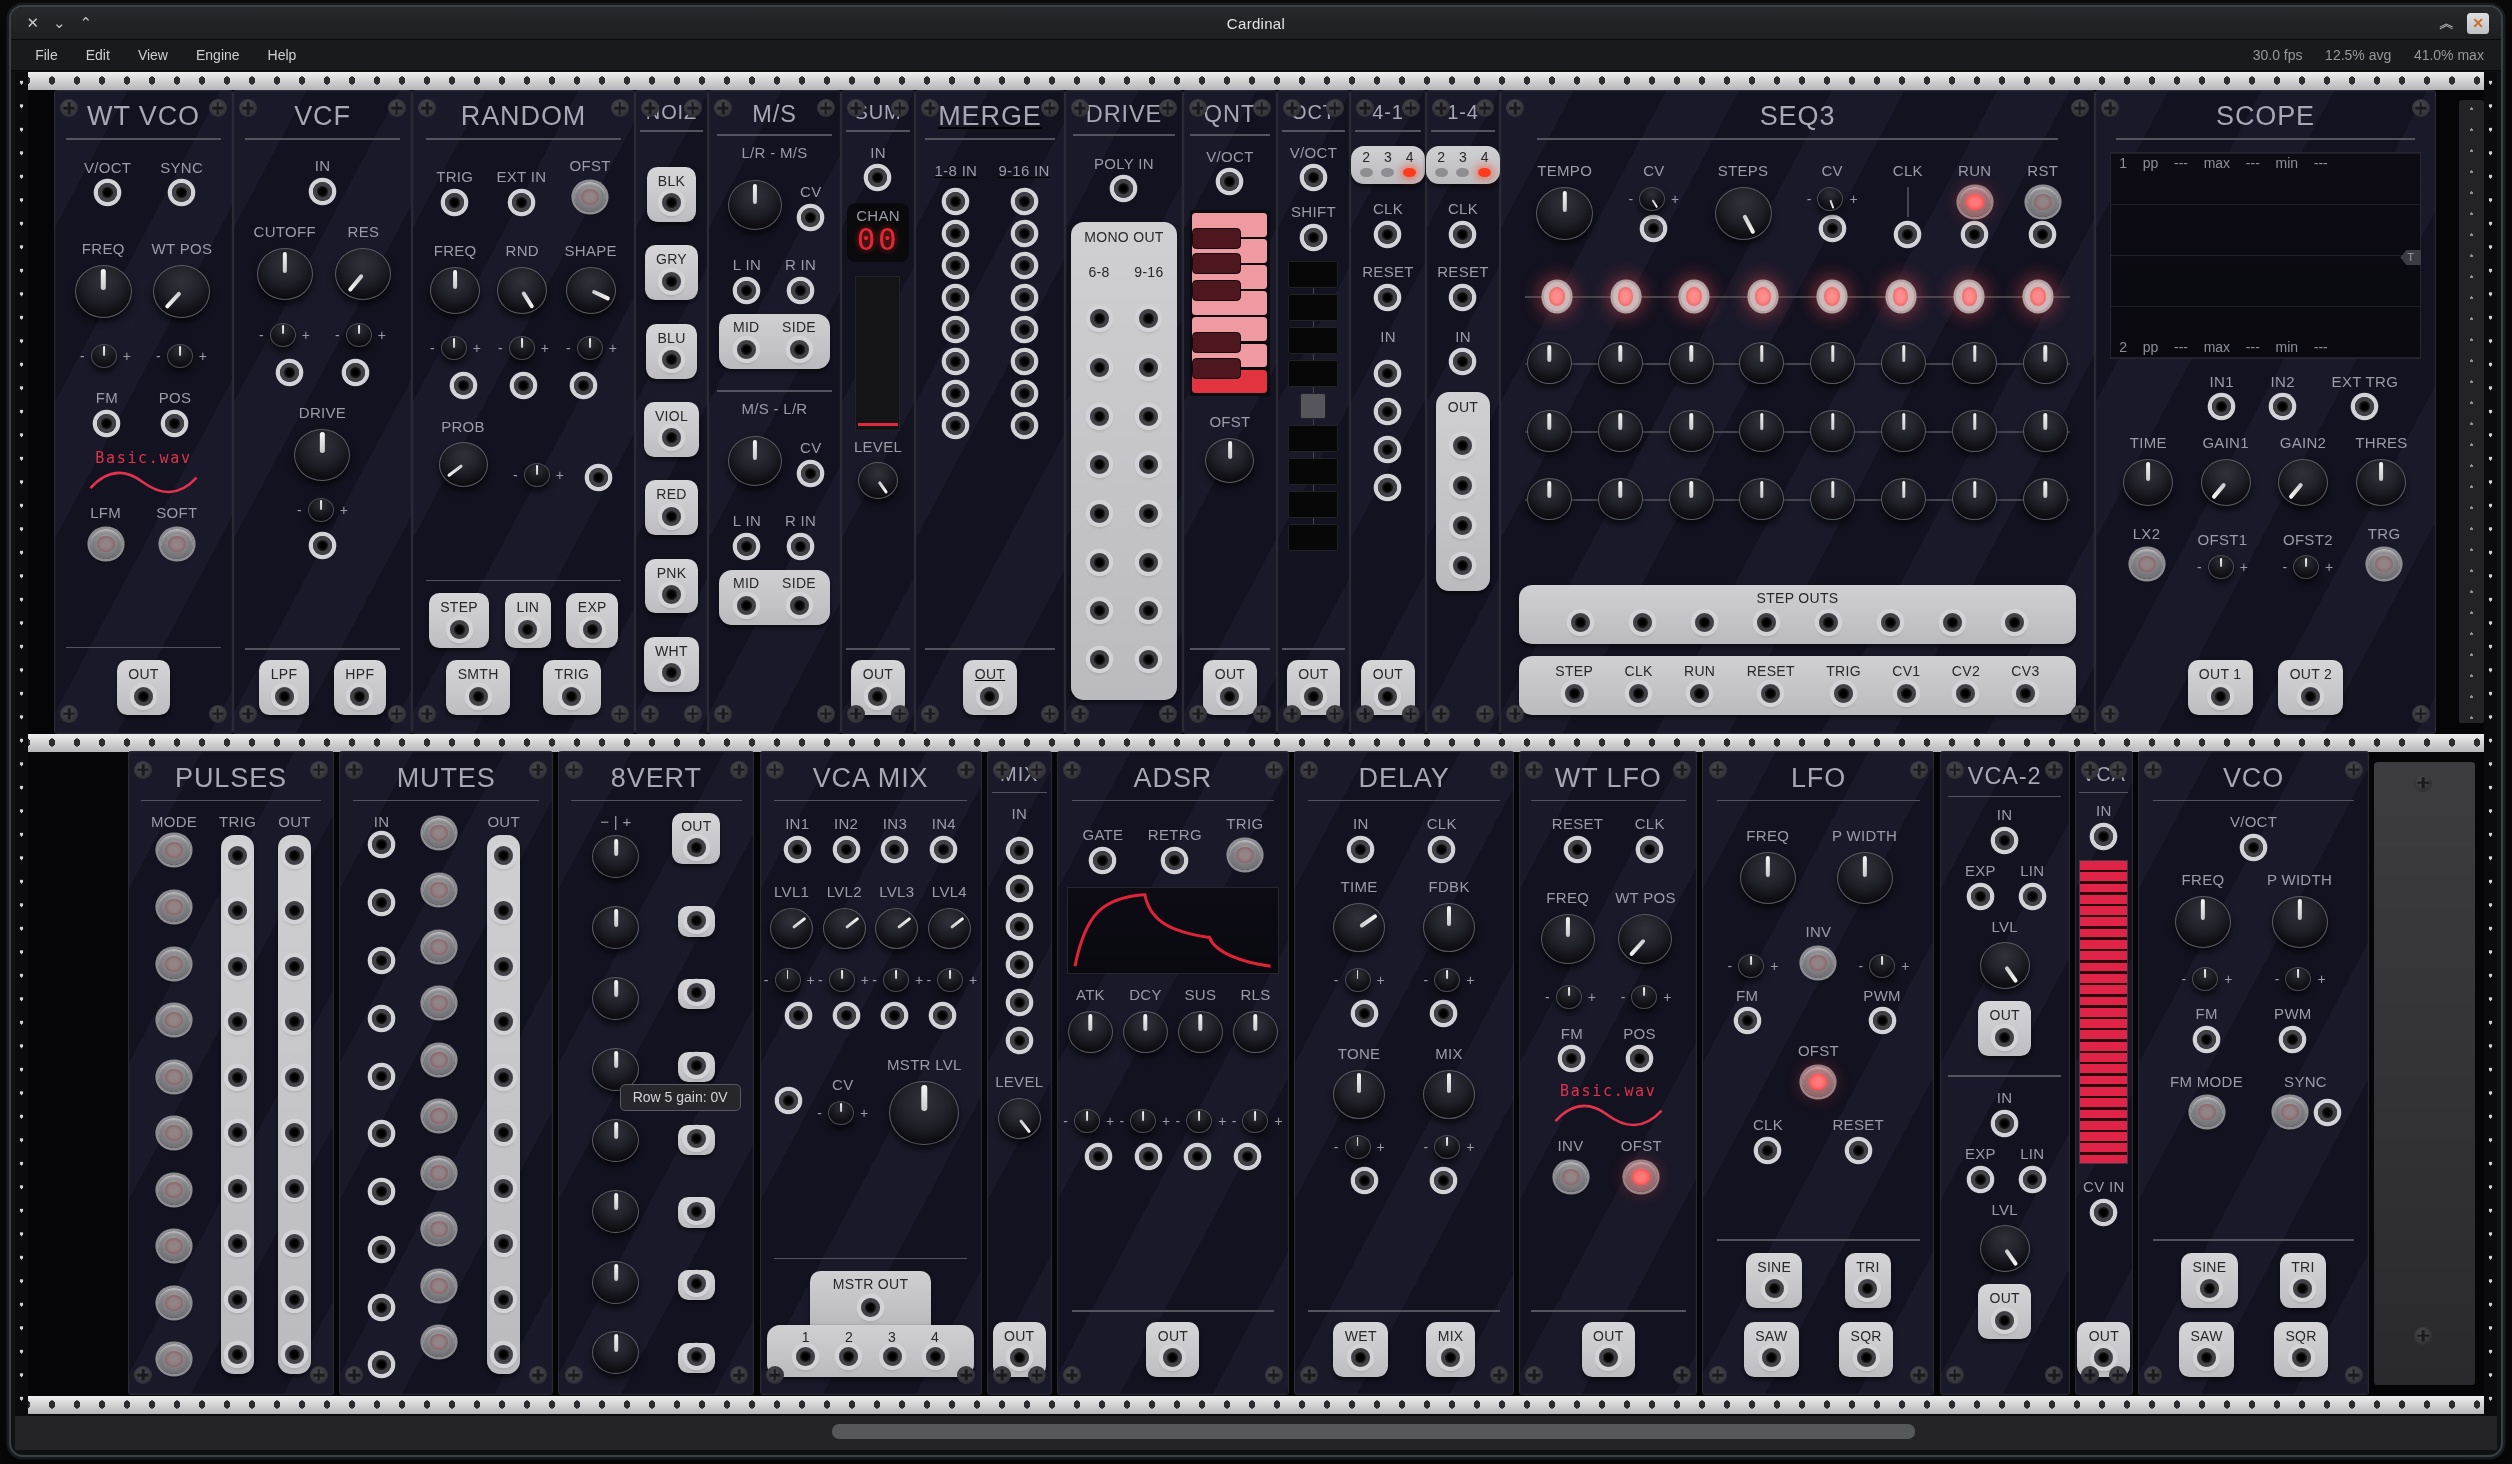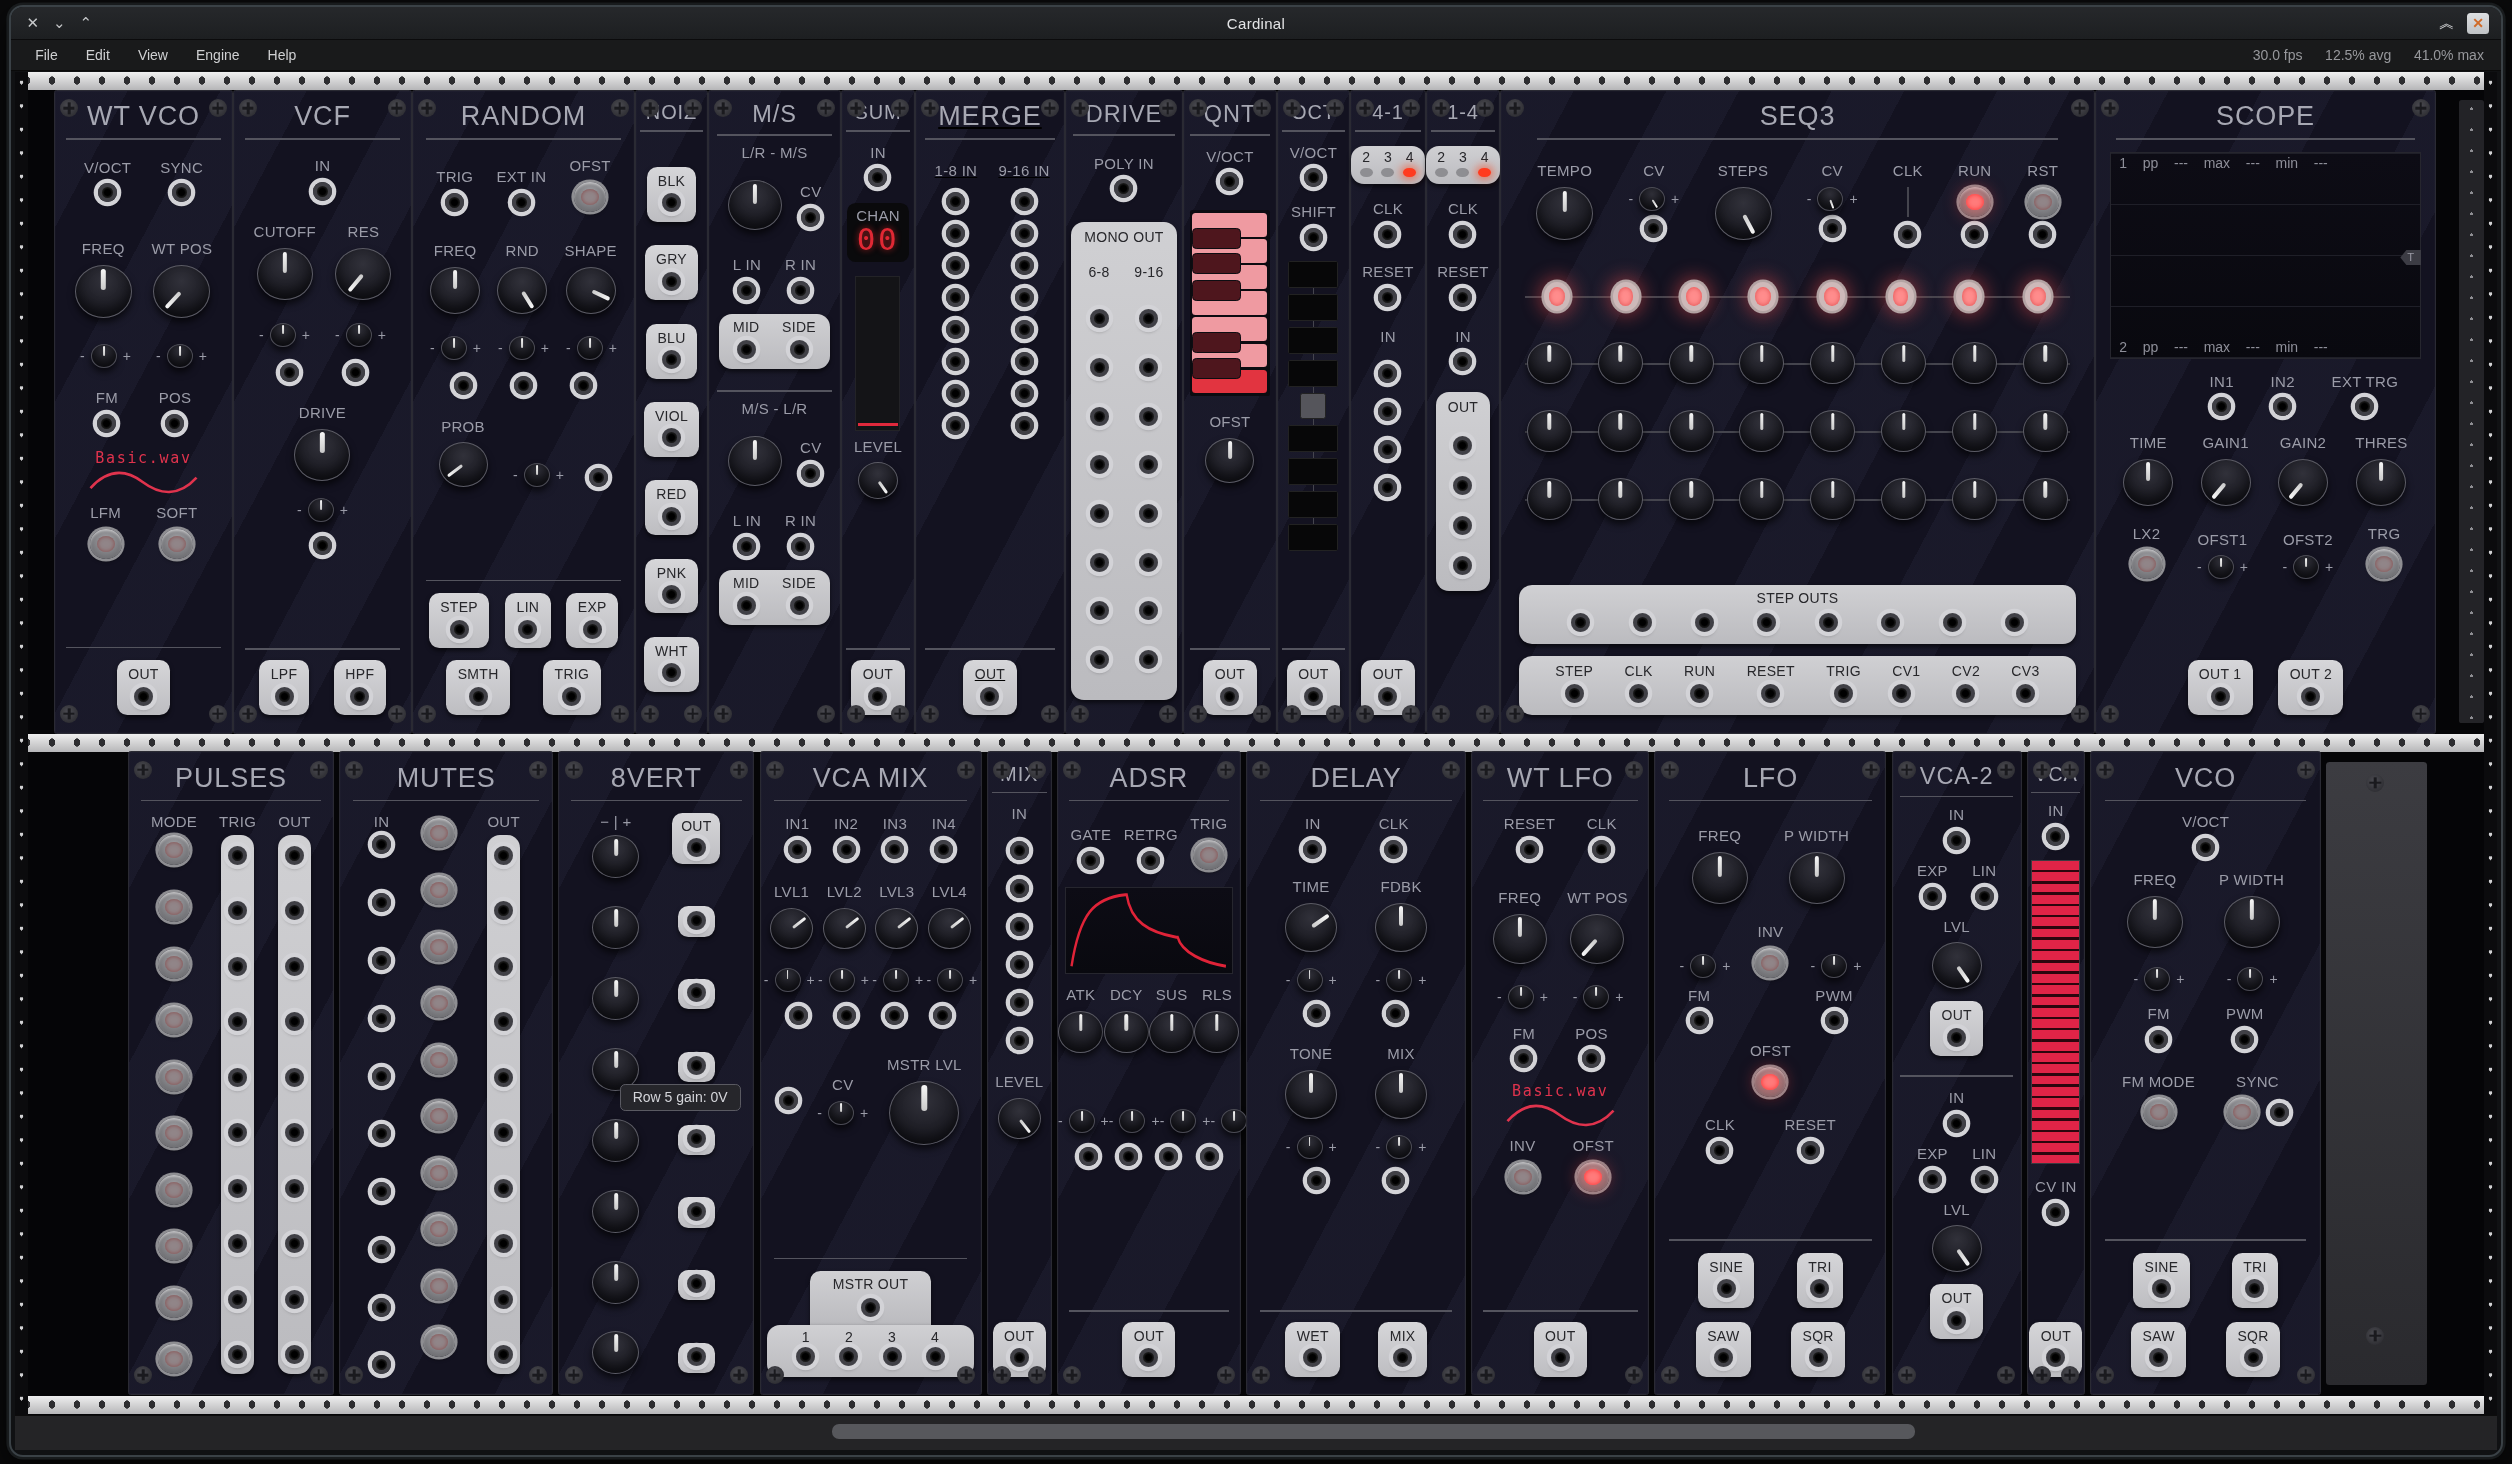--- a/index.html
+++ b/index.html
@@ -1148,21 +1148,21 @@
                   <div class="jack"></div>
                 </div>
                 <div style="display: flex; flex-direction: column; align-items: center; gap: 5.2px;">
                   <span class="dlbl">RESET</span>
                   <div class="jack"></div>
                 </div>
                 <div style="display: flex; flex-direction: column; align-items: center; gap: 5.2px;">
                   <span class="dlbl">TRIG</span>
                   <div class="jack"></div>
                 </div>
-                <div style="display: flex; flex-direction: column; align-items: flex-start; gap: 5.2px;">
+                <div style="display: flex; flex-direction: column; align-items: center; gap: 5.2px;">
                   <span class="dlbl">CV1</span>
                   <div class="jack"></div>
                 </div>
                 <div style="display: flex; flex-direction: column; align-items: center; gap: 5.2px;">
                   <span class="dlbl">CV2</span>
                   <div class="jack"></div>
                 </div>
                 <div style="display: flex; flex-direction: column; align-items: center; gap: 5.2px;">
                   <span class="dlbl">CV3</span>
                   <div class="jack"></div>
@@ -1706,21 +1706,21 @@
               <div class="r" style="margin-top: auto;">
                 <div class="pcol">
                   <div class="box">
                     <span class="dlbl">OUT</span>
                     <div class="jack"></div>
                   </div>
                 </div>
               </div>
             </div>
           </div>
-          <div class="module" style="width: 184px;">
+          <div class="module" style="width: 232px;">
             <div class="screw" style="top: 8.7px; left: 5.2px;"></div>
             <div class="screw" style="top: 8.7px; right: 5.2px;"></div>
             <div class="screw" style="top: 614px; left: 5.2px;"></div>
             <div class="screw" style="top: 614px; right: 5.2px;"></div>
             <span class="mtitle">ADSR</span>
             <div class="tdiv"></div>
             <div class="mbody">
               <div class="r" style="margin-top: 14px;">
                 <div class="pcol">
                   <span class="lbl">GATE</span>

